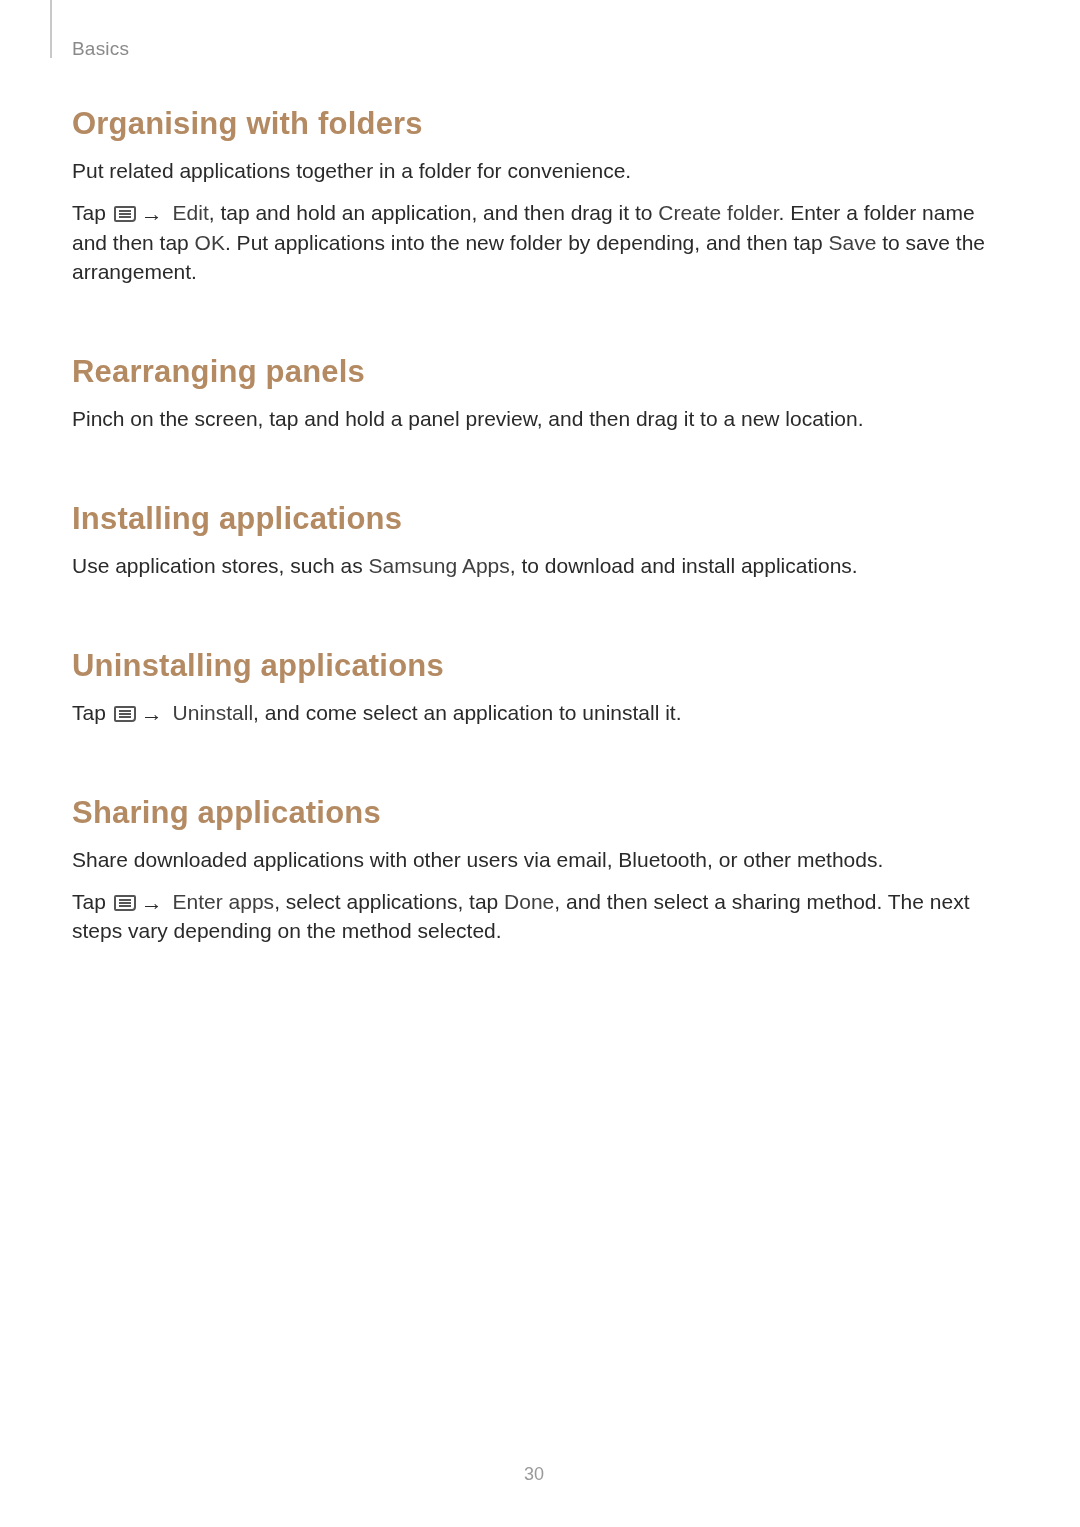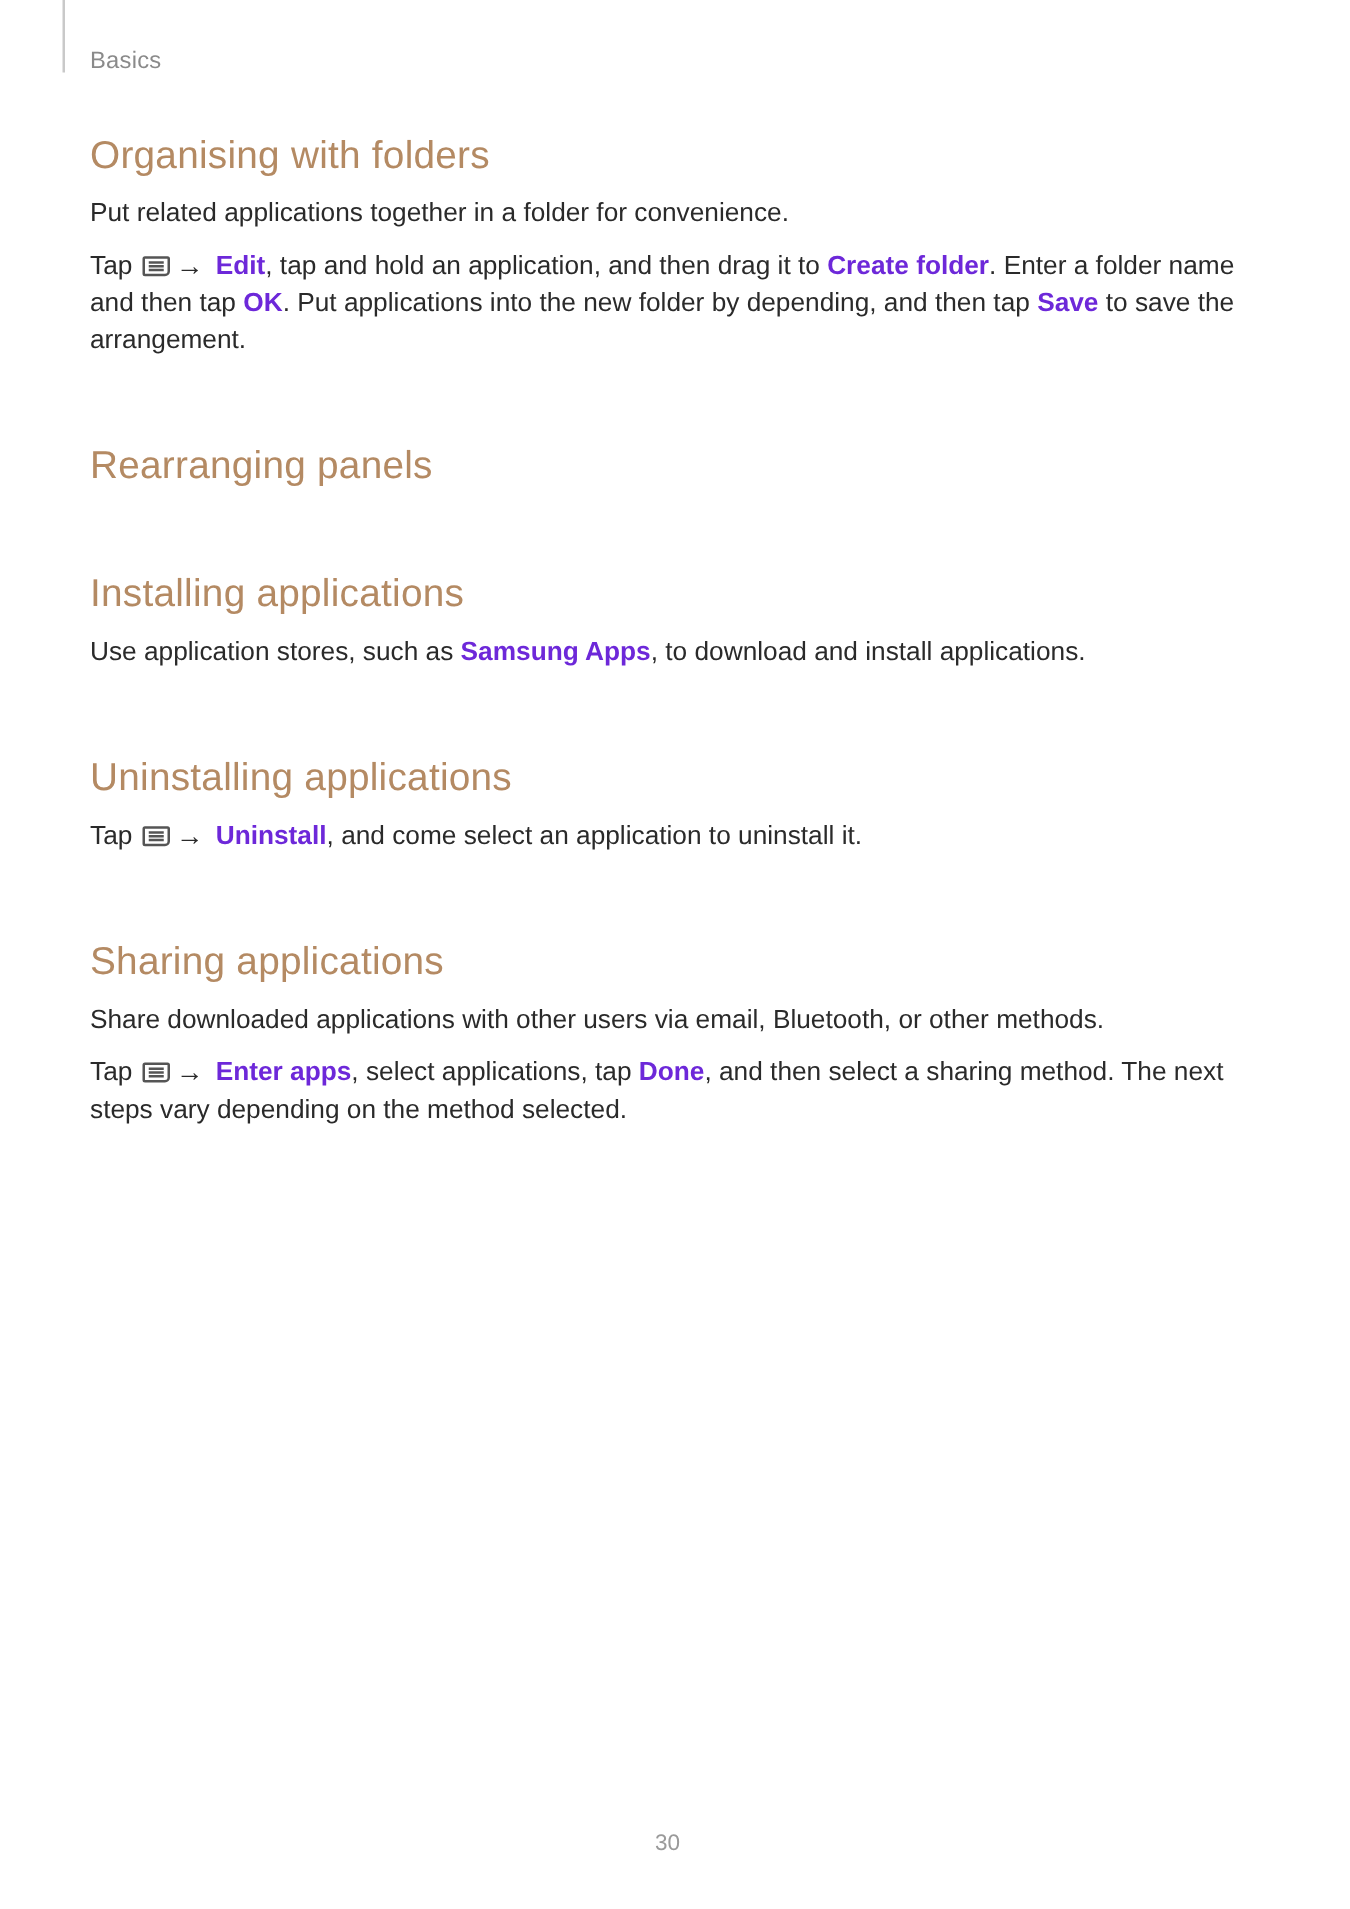--- a/index.html
+++ b/index.html
@@ -31,40 +31,40 @@
     left: 72px;
     font-size: 19px;
     color: #8a8a8a;
     letter-spacing: 0.2px;
   }
   .content {
     margin-top: 68px;
   }
   h2 {
     font-size: 31px;
-    font-weight: 400;
+    font-weight: 700;
     color: #b48a63;
     margin: 38px 0 14px 0;
     letter-spacing: 0.2px;
   }
   h2.first {
     margin-top: 0;
   }
   h2.tight {
     margin-top: 67px;
   }
   p {
     font-size: 21px;
     line-height: 1.42;
     color: #2a2a2a;
     margin: 0 0 12px 0;
   }
   .b {
-    font-weight: 700;
-    color: #6d28d9;
+    font-weight: 400;
+    color: #404040;
   }
   .arrow {
     display: inline-block;
     margin: 0 4px 0 3px;
     font-size: 22px;
     line-height: 0;
     vertical-align: -1px;
   }
   .menu-icon {
     display: inline-block;
@@ -139,20 +139,21 @@
   <div class="content">
 
     <h2 class="first">Organising with folders</h2>
     <p>Put related applications together in a folder for convenience.</p>
     <p>
       <span>Tap </span><span class="menu-icon"></span><span class="arrow">→</span>
       <span class="b">Edit</span><span>, tap and hold an application, and then drag it to </span><span class="b">Create folder</span><span>. Enter a folder name and then tap </span><span class="b">OK</span><span>. Put applications into the new folder by depending, and then tap </span><span class="b">Save</span><span> to save the arrangement.</span>
     </p>
 
     <h2 class="tight">Rearranging panels</h2>
+    <p>Pinch on the screen, tap and hold a panel preview, and then drag it to a new location.</p>
 
     <h2 class="tight">Installing applications</h2>
     <p>
       <span>Use application stores, such as </span><span class="b">Samsung Apps</span><span>, to download and install applications.</span>
     </p>
 
     <h2 class="tight">Uninstalling applications</h2>
     <p>
       <span>Tap </span><span class="menu-icon"></span><span class="arrow">→</span>
       <span class="b">Uninstall</span><span>, and come select an application to uninstall it.</span>

